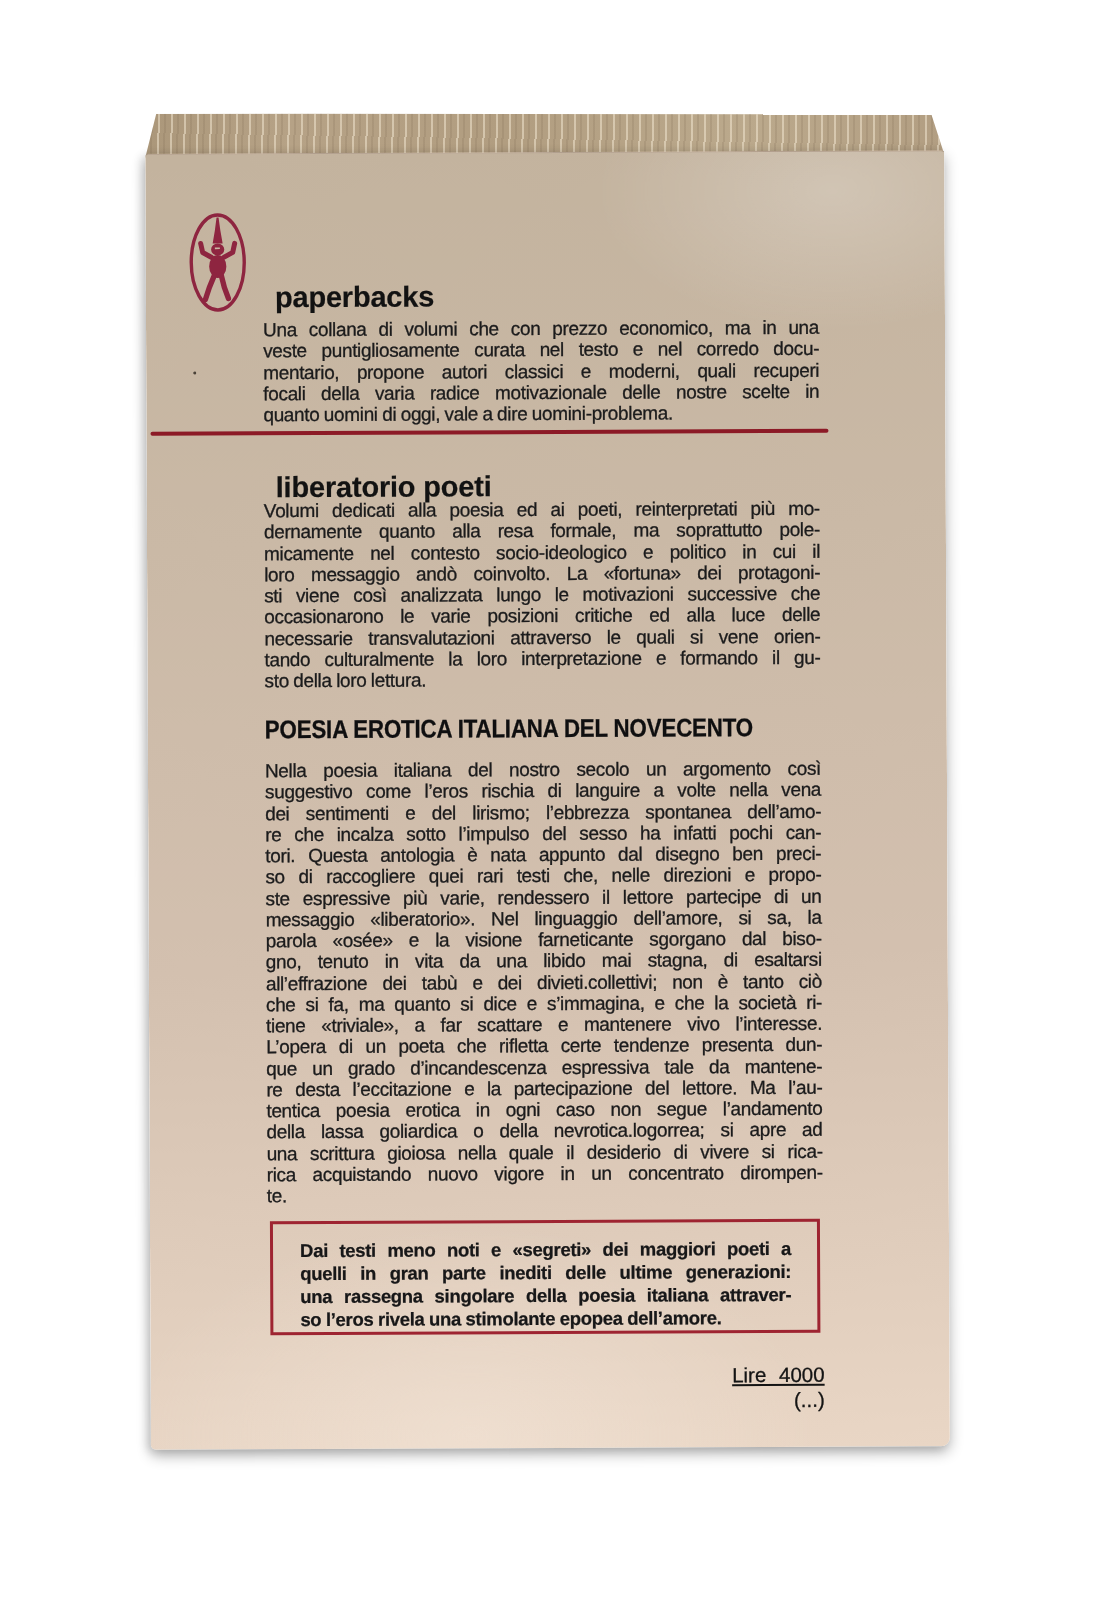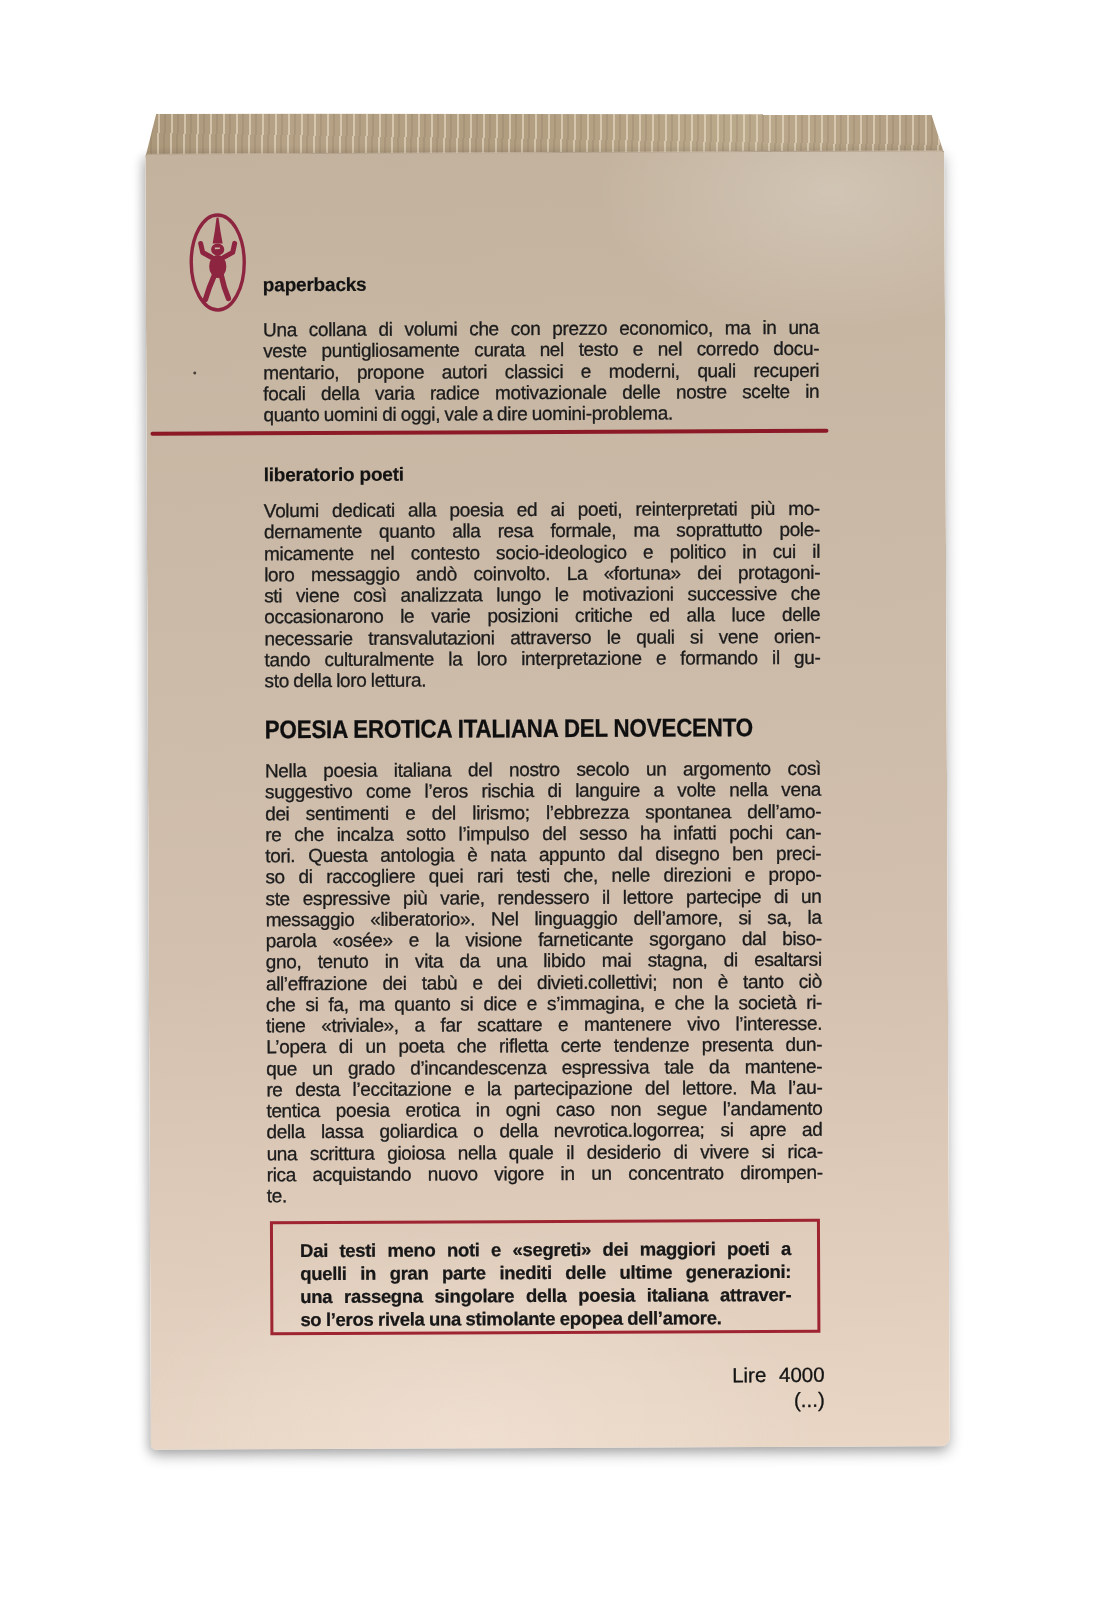--- a/index.html
+++ b/index.html
@@ -29,22 +29,22 @@
       linear-gradient(178deg,#c3b39e 0%,#cab9a6 30%,#d3c0af 62%,#e0cdbc 85%,#e9d6c5 100%);
     border-top:1px solid rgba(90,70,50,.40);
     border-radius:3px 3px 9px 5px;
     box-shadow:0 6px 14px rgba(0,0,0,.30), -4px 2px 8px rgba(0,0,0,.10);
   }
   .logo{
     position:absolute;left:42px;top:56px;width:60px;height:104px;display:block;
   }
   .logo svg{display:block;width:100%;height:100%;}
   .h{
-    position:absolute;left:117px;margin:0;color:#121212;
-    font-weight:bold;font-size:19px;line-height:26px;letter-spacing:-0.2px;
+    position:absolute;left:117px;margin:12px;color:#121212;
+    font-weight:bold;font-size:29px;line-height:26px;letter-spacing:-0.2px;
     -webkit-text-stroke:0.2px #121212;
   }
   .series-h{top:118px;}
   .subseries-h{top:308px;}
   .para{
     position:absolute;left:117px;width:556px;color:#1b1b1c;
     font-size:19px;line-height:21.25px;letter-spacing:-0.35px;word-spacing:-0.5px;
     -webkit-text-stroke:0.30px #1b1b1c;
   }
   .p1{top:165px;}
@@ -68,21 +68,21 @@
   .boxp{
     position:static;width:auto;padding:15px 26px 0 27px;
     font-weight:bold;font-size:18.5px;line-height:23px;letter-spacing:-0.3px;word-spacing:-0.3px;
     color:#171718;-webkit-text-stroke:0.25px #171718;
   }
   .price{
     position:absolute;right:125px;top:1210px;text-align:right;
     font-size:20.5px;line-height:25px;color:#141414;
     -webkit-text-stroke:0.3px #141414;
   }
-  .price-lire{word-spacing:7px;}
+  .price-lire{word-spacing:7px;text-decoration:underline;}
   .stray-dot{
     position:absolute;left:47px;top:217px;width:3px;height:3px;
     background:#4a4238;border-radius:50%;
   }
 </style>
 </head>
 <body>
 
 <div class="book">
   <div class="edge"></div>

